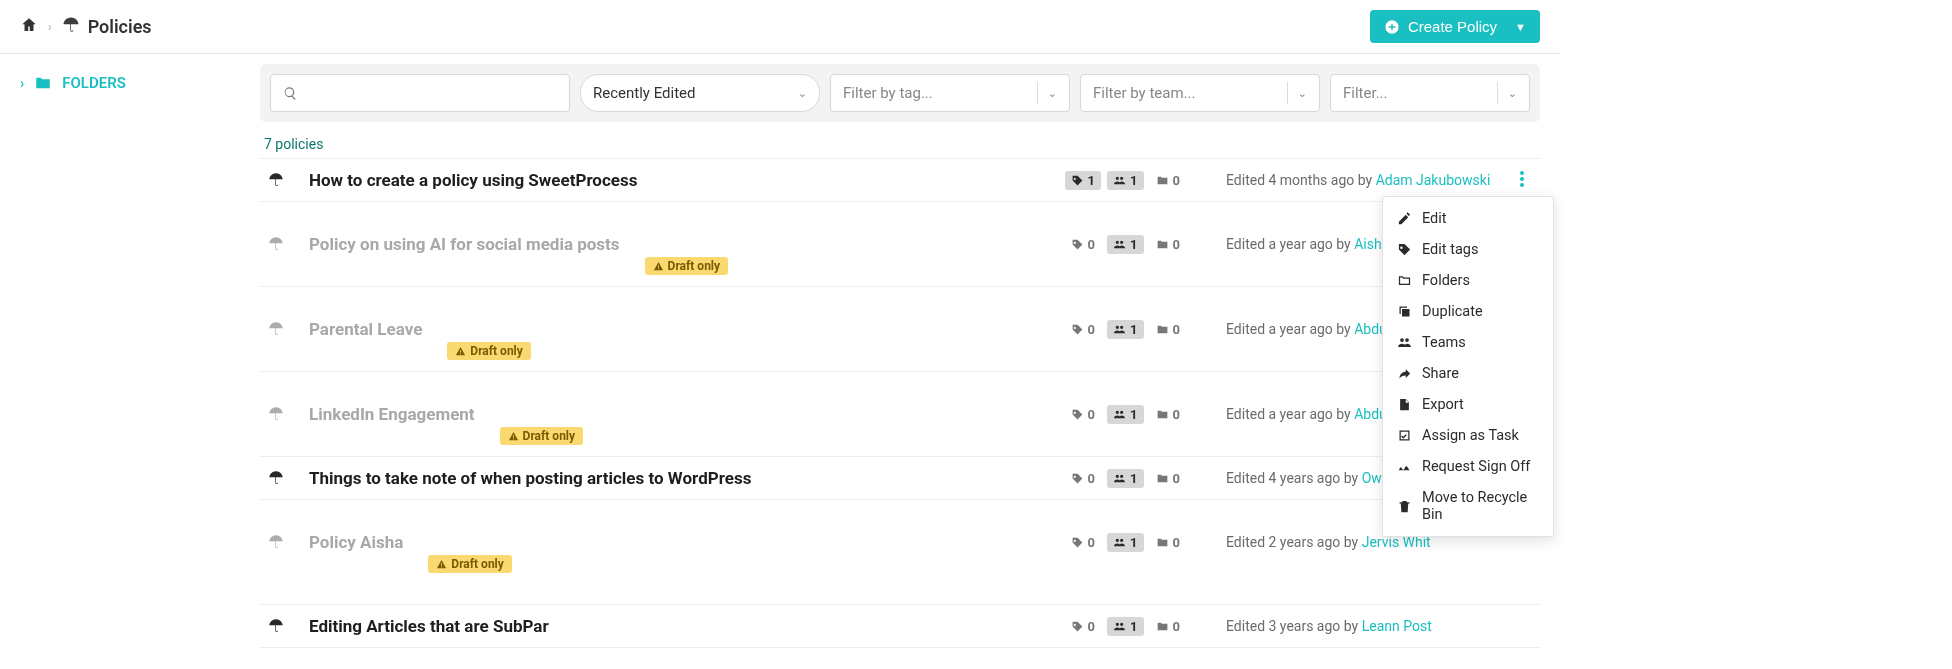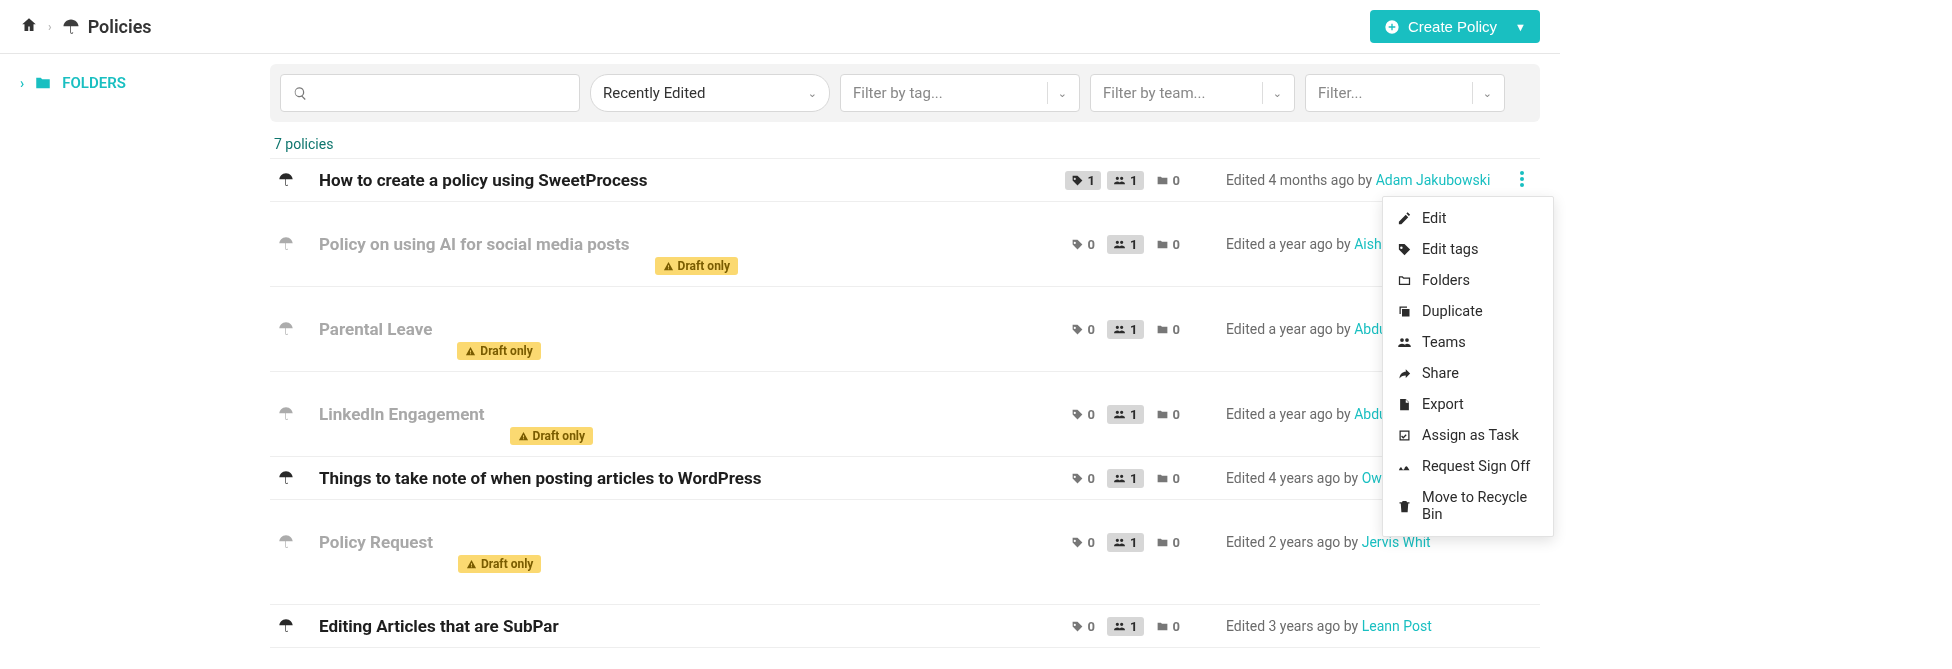--- a/index.html
+++ b/index.html
@@ -2,36 +2,36 @@
 <html><head>
 <meta charset="utf-8">
 <style>
   * { box-sizing: border-box; margin: 0; padding: 0; }
   body { font-family: -apple-system, BlinkMacSystemFont, "Segoe UI", Roboto, sans-serif; font-size: 14px; color: #222; background: #fff; width: 1952px; }
   .canvas { width: 1560px; height: 669px; position: relative; background: #fff; }
   .breadcrumb-bar { display: flex; align-items: center; justify-content: space-between; padding: 10px 20px; border-bottom: 1px solid #e6e6e6; }
   .breadcrumb { display: flex; align-items: center; gap: 10px; color: #333; font-size: 18px; font-weight: 600; }
   .breadcrumb svg { width: 18px; height: 18px; }
   .chevron-sep { color: #b9b9b9; font-size: 12px; }
-  .policies-title { display: flex; align-items: center; gap: 8px; }
+  .policies-title { display: flex; gap: 8px; }
   .btn-create { background: #19bfc1; color: #fff; border: none; border-radius: 4px; padding: 8px 14px; font-size: 15px; font-weight: 500; display: flex; align-items: center; gap: 8px; cursor: pointer; }
   .btn-create .caret { margin-left: 10px; font-size: 11px; }
   .layout { display: flex; }
   .sidebar { width: 270px; padding: 20px 20px; }
   .folder-toggle { display: flex; align-items: center; gap: 10px; color: #19bfc1; font-weight: 600; font-size: 15px; cursor: pointer; }
   .folder-toggle svg { width: 18px; height: 18px; fill: #19bfc1; }
   .main { flex: 1; padding: 10px 20px 0 0; }
   .filter-bar { background: #f3f3f3; border-radius: 6px; padding: 10px; display: flex; gap: 10px; }
   .search-box, .select-box { background: #fff; border: 1px solid #d8d8d8; border-radius: 4px; height: 38px; display: flex; align-items: center; padding: 0 12px; color: #555; font-size: 15px; }
   .search-box { width: 300px; }
   .search-box svg { width: 15px; height: 15px; fill: #777; }
   .select-box { justify-content: space-between; cursor: pointer; }
   .select-box.sort { width: 240px; color: #333; border-radius: 18px; }
   .select-box.tag { width: 240px; color: #888; }
-  .select-box.team { width: 205px; color: #888; }
+  .select-box.team { width: 240px; color: #888; }
   .select-box.filter { width: 200px; color: #888; }
   .select-box .sep { width: 1px; height: 22px; background: #ddd; margin: 0 10px; }
   .select-box .chev { font-size: 11px; color: #888; }
   .select-inner { display:flex; align-items:center; }
   .count-label { color: #0f766e; font-size: 14px; padding: 14px 4px 6px; }
   .policy-list { }
   .policy-row { display: flex; align-items: center; border-top: 1px solid #eee; padding: 11px 8px; }
   .policy-list .policy-row:last-child { border-bottom: 1px solid #eee; margin-top: 20px; }
   .policy-title { flex: 0 0 770px; display: flex; align-items: center; gap: 25px; font-size: 17px; font-weight: 700; color: #1e1e1e; }
   .policy-title.draft { color: #a8a8a8; }
@@ -350,21 +350,21 @@
               </span>
             </div>
             <div class="edited">Edited 4 years ago by <a>Owen McG</a></div>
             <div class="row-menu"></div>
           </div>
           <div class="policy-row">
             <div class="policy-title draft">
               <svg viewBox="0 0 24 24" class="umbrella">
                 <use href="#i-umbrella"></use>
               </svg>
-              <span>Policy Request</span>
+              <span>Policy Aisha</span>
               <span class="draft-badge">
                 <svg viewBox="0 0 24 24">
                   <use href="#i-warn"></use>
                 </svg>
                 <span>Draft only</span>
               </span>
             </div>
             <div class="stats">
               <span class="stat-chip">
                 <svg viewBox="0 0 24 24">

